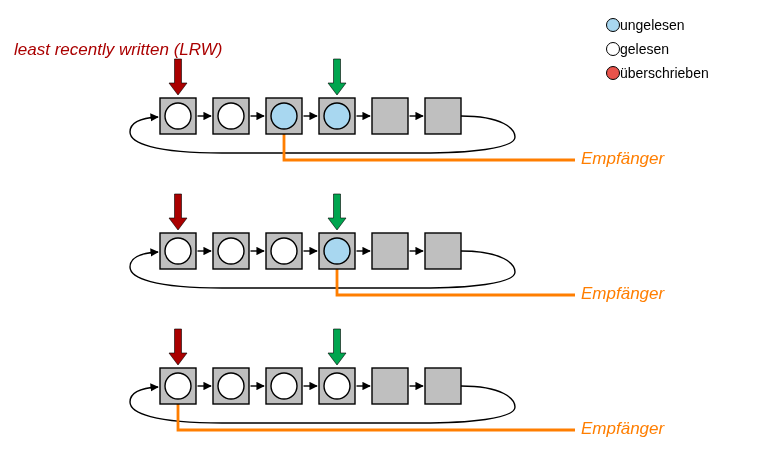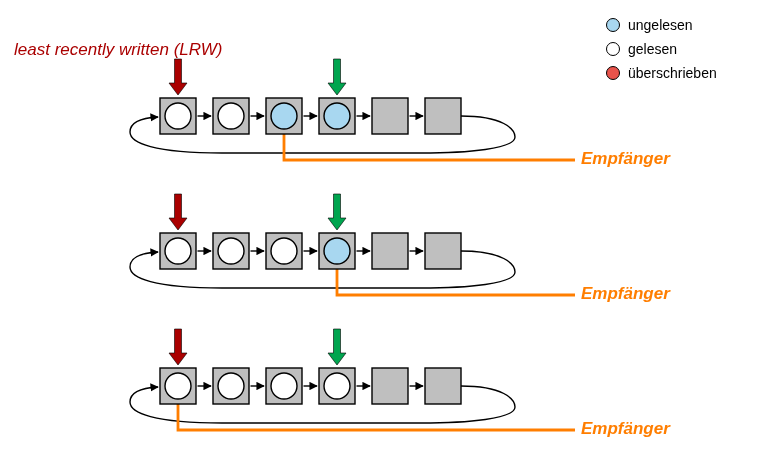--- a/index.html
+++ b/index.html
@@ -1,24 +1,24 @@
 <!DOCTYPE html>
 <html><head>
 <meta charset="utf-8">
 <style>
   html,body{margin:0;padding:0;background:#ffffff;font-family:"Liberation Sans",sans-serif;}
   .stage{position:relative;width:757px;height:462px;background:#ffffff;overflow:hidden;}
   svg{position:absolute;left:0;top:0;}
   .lbl{position:absolute;font-style:italic;font-size:17px;white-space:nowrap;}
   #lrw-label{left:14px;top:40px;}
   #mrw-label{left:282px;top:40px;}
-  .receiver{position:absolute;left:581px;font-size:17px;font-style:italic;font-weight:700;white-space:nowrap;text-align:center;}
+  .receiver{position:absolute;left:581px;font-size:17px;font-style:italic;font-weight:400;white-space:nowrap;text-align:center;}
   .r1{top:149px;} .r2{top:284px;} .r3{top:419px;}
   .legend{position:absolute;left:606px;top:17px;display:flex;flex-direction:column;gap:8px;}
-  .legend-item{display:flex;align-items:center;gap:8px;font-size:14px;color:#000;}
+  .legend-item{display:flex;align-items:center;font-size:14px;color:#000;}
   .dot{width:14px;height:14px;border-radius:50%;border:1.4px solid #000;box-sizing:border-box;background:#fff;flex:0 0 auto;}
 </style>
 </head>
 <body>
 
 <div class="stage">
   <svg id="diagram-svg" width="757" height="462">
       <defs>
         <marker id="mArr" viewBox="0 0 10 10" refX="9" refY="5" markerWidth="6" markerHeight="6" orient="auto">
           <path d="M0 0 L10 5 L0 10 Z" fill="#000"></path>

